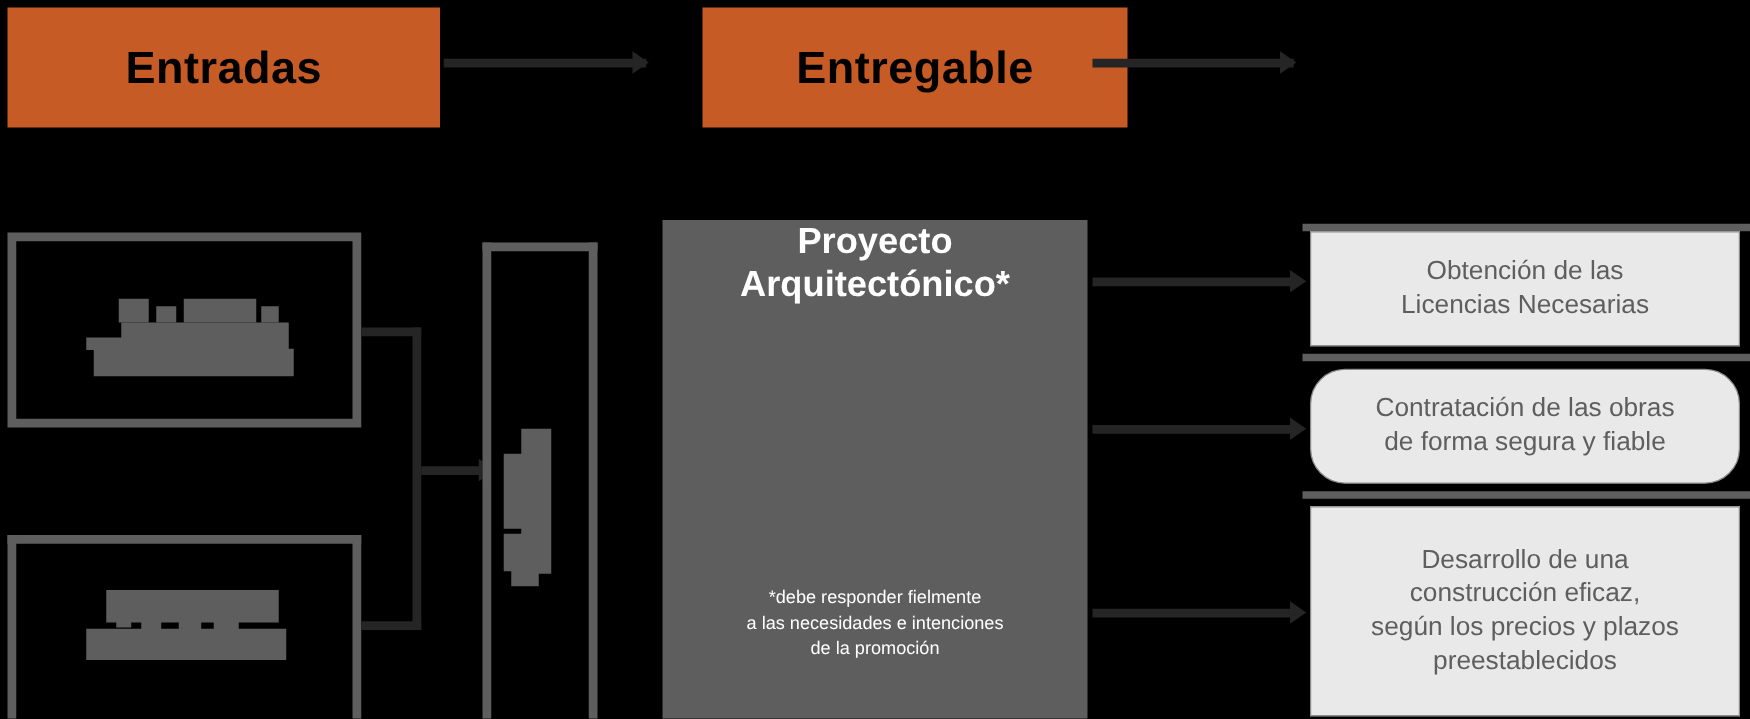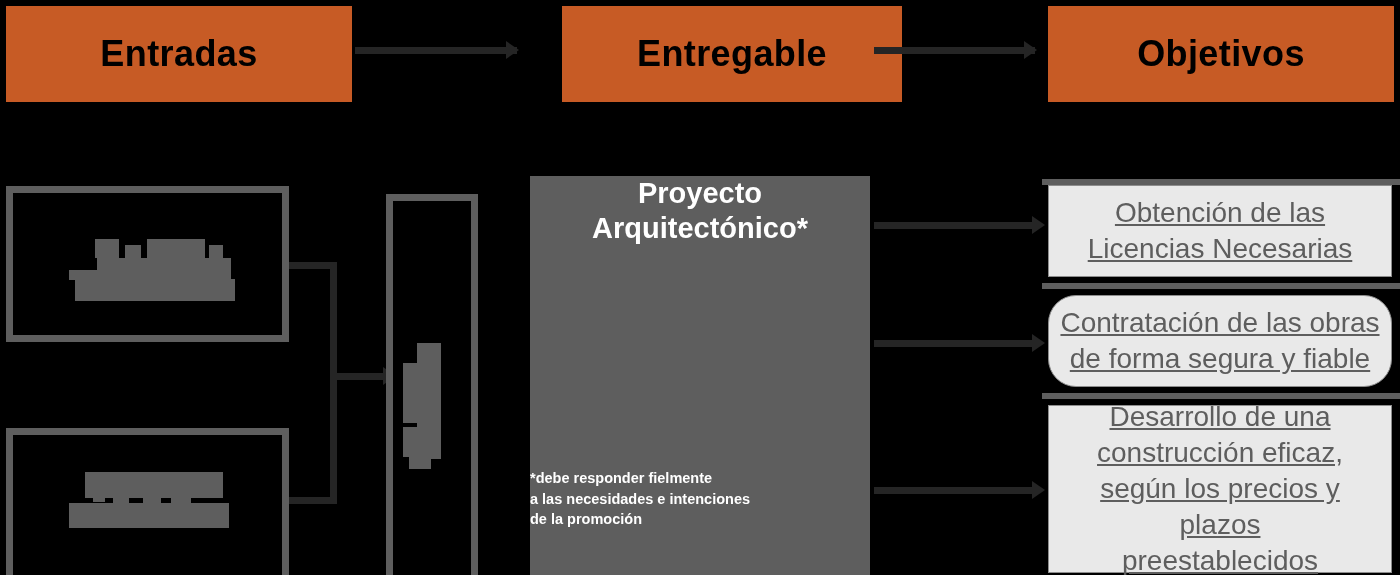--- a/index.html
+++ b/index.html
@@ -77,22 +77,22 @@
     background: #5e5e5e;
     display: flex; flex-direction: column;
     align-items: center; justify-content: flex-start;
   }
   #panel-title {
     color: #ffffff; font-size: 29px; font-weight: bold;
     text-align: center; line-height: 1.2; white-space: pre-line;
   }
   #panel-note {
     position: absolute; left: 0; right: 0; top: 292px;
-    color: #ffffff; font-size: 14.5px; font-weight: bold;
-    line-height: 1.42; white-space: pre-line;
+    color: #ffffff; font-size: 14.5px; font-weight: normal;
+    text-align: center; line-height: 1.42; white-space: pre-line;
   }
 
   
   .obj-arrow { position: absolute; left: 874px; width: 160px; height: 7px; background: #252525; }
   .obj-arrow::after {
     content: ""; position: absolute; right: -11px; top: -6px;
     width: 0; height: 0;
     border-top: 9px solid transparent;
     border-bottom: 9px solid transparent;
     border-left: 13px solid #252525;
@@ -102,22 +102,22 @@
   #obj-arrow-3 { top: 487px; }
 
   
   .objbox {
     position: absolute; left: 1048px; width: 344px;
     background: #e9e9e9; border: 1px solid #8d8d8d;
     display: flex; align-items: center; justify-content: center;
     padding: 6px 10px;
   }
   .objbox span {
-    color: #5e5e5e; font-size: 28px; text-align: center;
-    line-height: 1.28; white-space: pre-line; text-decoration: underline;
+    color: #5e5e5e; font-size: 21px; text-align: center;
+    line-height: 1.28; white-space: pre-line;
   }
   #objbox-1 { top: 185px; height: 92px; }
   #objbox-2 { top: 295px; height: 92px; border-radius: 28px; }
   #objbox-3 { top: 405px; height: 168px; }
 
   
   .obj-guide { position: absolute; left: 1042px; width: 358px; height: 6px; background: #5e5e5e; }
   #obj-guide-1 { top: 179px; }
   #obj-guide-2 { top: 283px; }
   #obj-guide-3 { top: 393px; }
@@ -132,23 +132,20 @@
   </div>
 
   <div class="hdr-arrow" id="hdr-arrow-1"></div>
 
   <div class="hdr" id="hdr-entregable">
     <span>Entregable</span>
   </div>
 
   <div class="hdr-arrow" id="hdr-arrow-2"></div>
 
-  <div class="hdr" id="hdr-objetivos">
-    <span>Objetivos</span>
-  </div>
 
   <div class="inbox" id="inbox-1">
     <div class="redact" style="left:82px;  top:46px;  width:24px; height:19px;"></div>
     <div class="redact" style="left:112px; top:52px;  width:16px; height:13px;"></div>
     <div class="redact" style="left:134px; top:46px;  width:58px; height:19px;"></div>
     <div class="redact" style="left:196px; top:52px;  width:14px; height:13px;"></div>
     <div class="redact" style="left:84px;  top:65px;  width:134px;height:22px;"></div>
     <div class="redact" style="left:56px;  top:77px;  width:30px; height:10px;"></div>
     <div class="redact" style="left:94px;  top:69px;  width:12px; height:10px;"></div>
     <div class="redact" style="left:62px;  top:86px;  width:160px;height:22px;"></div>

